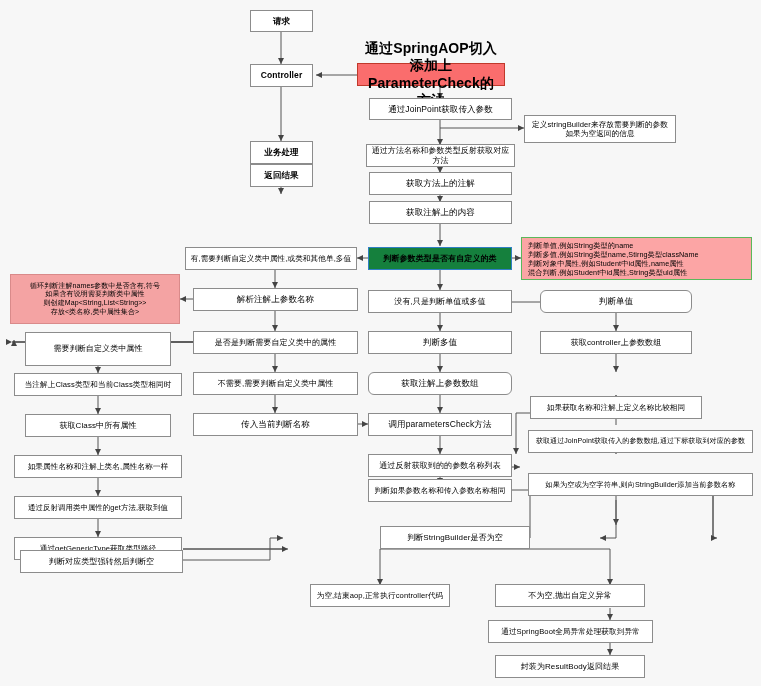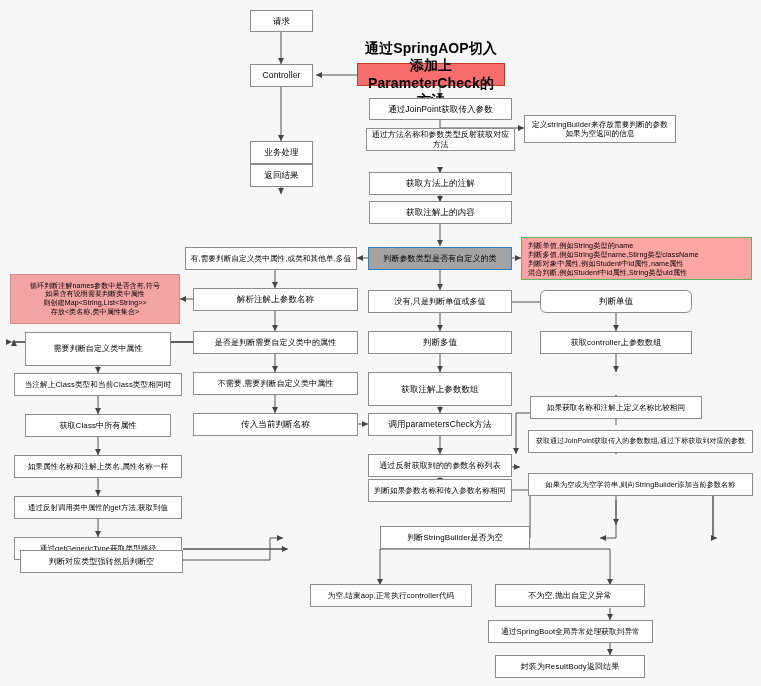--- a/index.html
+++ b/index.html
@@ -22,22 +22,22 @@
     font-size:8.5px;
     line-height:1.25;
     letter-spacing:0.1px;
     padding:1px 3px;
     white-space:pre-line;
     box-shadow:0 0 0 0 transparent;
   }
   .node.red{background:#fa6d6d;border-color:#c0392b;font-weight:bold;}
   .node.pink{background:#f4a3a3;border-color:#d98a8a;}
   .node.green{background:#fca5a5;border-color:#5bb85b;text-align:left;justify-content:flex-start;padding-left:6px;}
-  .node.blue{background:#a3a3a3;border-color:#2f7fc4;}
-  .node.bold{font-weight:normal;}
+  .node.blue{background:#15803d;border-color:#2f7fc4;}
+  .node.bold{font-weight:bold;}
 </style>
 </head>
 <body>
 
 <div id="canvas">
 
   <svg id="wires" xmlns="http://www.w3.org/2000/svg">
     <defs>
       <marker id="ah" markerWidth="7" markerHeight="7" refX="6" refY="3" orient="auto" markerUnits="userSpaceOnUse">
         <path d="M0,0 L6,3 L0,6 z" fill="#444"></path>
@@ -131,21 +131,21 @@
 
   <div class="node bold" style="left:250px;top:10px;width:63px;height:22px;">请求</div>
   <div class="node bold" style="left:250px;top:64px;width:63px;height:23px;">Controller</div>
   <div class="node bold" style="left:250px;top:141px;width:63px;height:23px;">业务处理</div>
   <div class="node bold" style="left:250px;top:164px;width:63px;height:23px;">返回结果</div>
 
   <div class="node red" style="left:357px;top:63px;width:148px;height:23px;font-size:14px;">通过SpringAOP切入添加上ParameterCheck的方法</div>
   <div class="node" style="left:369px;top:98px;width:143px;height:22px;">通过JoinPoint获取传入参数</div>
   <div class="node" style="left:524px;top:115px;width:152px;height:28px;font-size:7.6px;">定义stringBuilder来存放需要判断的参数
 如果为空返回的信息</div>
-  <div class="node" style="left:366px;top:128px;width:149px;height:23px;font-size:8px;">通过方法名称和参数类型反射获取对应方法</div>
+  <div class="node" style="left:366px;top:144px;width:149px;height:23px;font-size:8px;">通过方法名称和参数类型反射获取对应方法</div>
   <div class="node" style="left:369px;top:172px;width:143px;height:23px;">获取方法上的注解</div>
   <div class="node" style="left:369px;top:201px;width:143px;height:23px;">获取注解上的内容</div>
   <div class="node blue bold" style="left:368px;top:247px;width:144px;height:23px;font-size:8px;">判断参数类型是否有自定义的类</div>
   <div class="node green" style="left:521px;top:237px;width:231px;height:43px;font-size:7.2px;">判断单值,例如String类型的name
 判断多值,例如String类型name,Stirng类型className
 判断对象中属性,例如Student中id属性,name属性
 混合判断,例如Student中id属性,String类型uld属性</div>
 
   <div class="node" style="left:185px;top:247px;width:172px;height:23px;font-size:7.6px;">有,需要判断自定义类中属性,或类和其他单,多值</div>
   <div class="node" style="left:368px;top:290px;width:144px;height:23px;font-size:8px;">没有,只是判断单值或多值</div>
@@ -162,30 +162,30 @@
 
   <div class="node" style="left:25px;top:332px;width:146px;height:34px;font-size:8px;">需要判断自定义类中属性</div>
   <div class="node" style="left:14px;top:373px;width:168px;height:23px;font-size:7.6px;">当注解上Class类型和当前Class类型相同时</div>
   <div class="node" style="left:25px;top:414px;width:146px;height:23px;font-size:8px;">获取Class中所有属性</div>
   <div class="node" style="left:14px;top:455px;width:168px;height:23px;font-size:7.6px;">如果属性名称和注解上类名,属性名称一样</div>
   <div class="node" style="left:14px;top:496px;width:168px;height:23px;font-size:7.4px;">通过反射调用类中属性的get方法,获取到值</div>
   <div class="node" style="left:14px;top:537px;width:168px;height:23px;font-size:7.6px;">通过getGenericType获取类型路径</div>
   <div class="node" style="left:20px;top:550px;width:163px;height:23px;font-size:8px;">判断对应类型强转然后判断空</div>
 
   <div class="node" style="left:368px;top:331px;width:144px;height:23px;">判断多值</div>
-  <div class="node" style="left:368px;top:372px;width:144px;height:34px;">获取注解上参数数组</div>
+  <div class="node" style="left:368px;top:372px;width:144px;height:23px;border-radius:6px;">获取注解上参数数组</div>
   <div class="node" style="left:368px;top:413px;width:144px;height:23px;">调用parametersCheck方法</div>
   <div class="node" style="left:368px;top:454px;width:144px;height:23px;font-size:8px;">通过反射获取到的的参数名称列表</div>
   <div class="node" style="left:368px;top:479px;width:144px;height:23px;font-size:7.6px;">判断如果参数名称和传入参数名称相同</div>
 
   <div class="node" style="left:540px;top:290px;width:152px;height:23px;border-radius:6px;">判断单值</div>
   <div class="node" style="left:540px;top:331px;width:152px;height:23px;font-size:8px;">获取controller上参数数组</div>
   <div class="node" style="left:530px;top:372px;width:172px;height:23px;font-size:7.6px;margin-top:24px;">如果获取名称和注解上定义名称比较相同</div>
   <div class="node" style="left:528px;top:430px;width:225px;height:23px;font-size:7px;">获取通过JoinPoint获取传入的参数数组,通过下标获取到对应的参数</div>
   <div class="node" style="left:528px;top:473px;width:225px;height:23px;font-size:7.2px;">如果为空或为空字符串,则向StringBuilder添加当前参数名称</div>
 
   <div class="node" style="left:380px;top:526px;width:150px;height:23px;font-size:8px;">判断StringBuilder是否为空</div>
-  <div class="node" style="left:310px;top:584px;width:162px;height:23px;font-size:7.6px;">为空,结束aop,正常执行controller代码</div>
+  <div class="node" style="left:310px;top:584px;width:140px;height:23px;font-size:7.6px;">为空,结束aop,正常执行controller代码</div>
   <div class="node" style="left:495px;top:584px;width:150px;height:23px;font-size:8px;">不为空,抛出自定义异常</div>
   <div class="node" style="left:488px;top:620px;width:165px;height:23px;font-size:7.6px;">通过SpringBoot全局异常处理获取到异常</div>
   <div class="node" style="left:495px;top:655px;width:150px;height:23px;font-size:8px;">封装为ResultBody返回结果</div>
 
 </div>
 
 </body></html>

